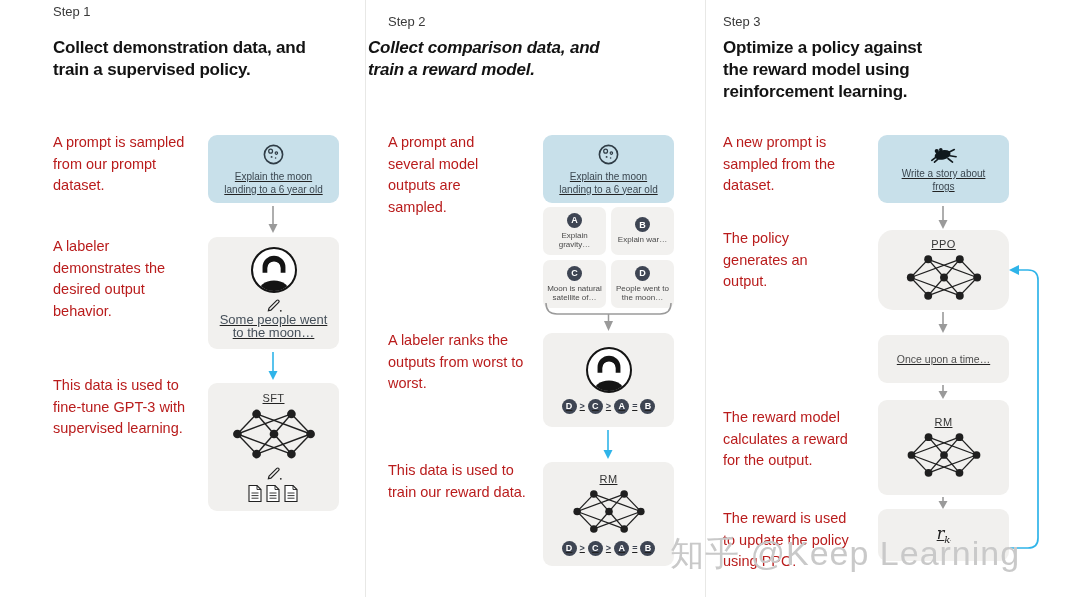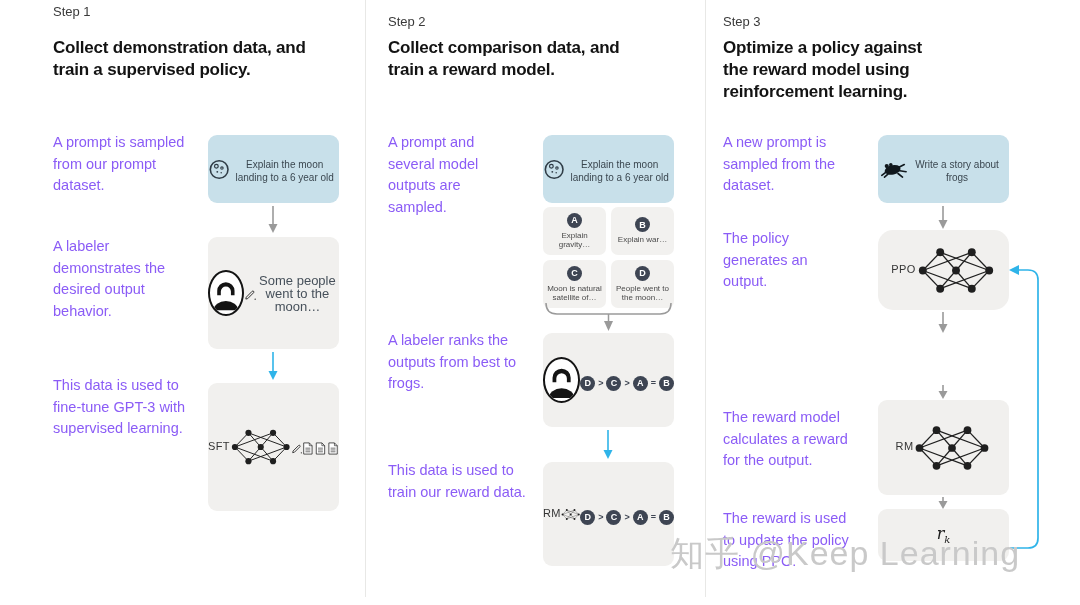--- a/index.html
+++ b/index.html
@@ -1,23 +1,23 @@
 <!DOCTYPE html>
 <html><head>
 <meta charset="utf-8">
 <style>
   html,body{margin:0;padding:0;background:#fff;}
   .canvas{position:relative;width:1080px;height:605px;background:#fff;overflow:hidden;
           font-family:"Liberation Sans","DejaVu Sans",sans-serif;color:#222;}
   .divider{position:absolute;top:0;bottom:8px;width:1px;background:#e8e8e6;}
   .step-label{position:absolute;font-size:13px;color:#3a3a3a;}
   .step-title{position:absolute;font-size:17px;font-weight:bold;line-height:22px;color:#131313;letter-spacing:-0.2px;}
-  .note{position:absolute;font-size:14.5px;line-height:21.5px;color:#8b5cf6;}
-  .box{position:absolute;width:131px;border-radius:9px;display:flex;flex-direction:row;
-       align-items:center;justify-content:center;text-align:center;box-sizing:border-box;padding:0;}
+  .note{position:absolute;font-size:14.5px;line-height:21.5px;color:#b91c1c;}
+  .box{position:absolute;width:131px;border-radius:9px;display:flex;flex-direction:column;
+       align-items:center;justify-content:center;text-align:center;box-sizing:border-box;padding:0;text-decoration:underline;}
   .blue{background:#c8e0ea;}
   .gray{background:#f1f0ee;}
   .boxtext{font-size:10px;line-height:13px;color:#3b4750;margin-top:4px;}
   .graytext{font-size:13px;line-height:13px;color:#46505a;}
   .model-label{font-size:11px;color:#353535;letter-spacing:.4px;margin-bottom:3px;}
   .net{width:88px;height:54px;}
   .avatar{width:42px;height:42px;border:2.5px solid #141414;border-radius:50%;background:#fff;overflow:hidden;}
   .avatar svg{width:100%;height:100%;display:block;}
   .pencil{width:16px;height:16px;margin:3px 0 1px 0;}
   .docs{width:52px;height:19px;margin-top:3px;}
@@ -129,24 +129,24 @@
           <path d="M27 1.5 v4 h4"></path>
           <path d="M45 1.5 v4 h4"></path>
         <path d="M3.5 9 h7 M3.5 11.6 h7 M3.5 14.2 h7"></path>
         <path d="M21.5 9 h7 M21.5 11.6 h7 M21.5 14.2 h7"></path>
         <path d="M39.5 9 h7 M39.5 11.6 h7 M39.5 14.2 h7"></path>
       </g>
     </svg>
   </div>
 
   <div class="step-label" style="left:388px;top:14px;">Step 2</div>
-  <div class="step-title" style="left:388px;top:37px;width:245px;">Collect comparison data, and train a reward model.</div>
+  <div class="step-title" style="left:368px;top:37px;width:245px;font-style:italic;">Collect comparison data, and train a reward model.</div>
 
   <div class="note" style="left:388px;top:132px;width:130px;">A prompt and several model outputs are sampled.</div>
-  <div class="note" style="left:388px;top:330px;width:140px;">A labeler ranks the outputs from best to frogs.</div>
+  <div class="note" style="left:388px;top:330px;width:140px;">A labeler ranks the outputs from worst to worst.</div>
   <div class="note" style="left:388px;top:460px;width:140px;">This data is used to train our reward data.</div>
 
   <div class="box blue" style="left:543px;top:135px;height:68px;">
     <svg style="width:23px;height:23px;" viewBox="0 0 24 24">
       <circle cx="12" cy="12" r="9.5" fill="none" stroke="#2f3c46" stroke-width="1.7"></circle>
       <circle cx="9" cy="8.5" r="2" fill="none" stroke="#2f3c46" stroke-width="1.3"></circle>
       <circle cx="15" cy="10.5" r="1.3" fill="none" stroke="#2f3c46" stroke-width="1.2"></circle>
       <circle cx="10" cy="14.5" r="1" fill="#2f3c46"></circle>
       <circle cx="14.2" cy="15.6" r="0.8" fill="#2f3c46"></circle>
     </svg>
@@ -288,20 +288,23 @@
           <circle cx="70" cy="54" r="5"></circle>
       </g>
     </svg>
   </div>
 
   <svg class="arrow" style="left:937px;top:312px;" width="12" height="21">
     <line x1="6" y1="0" x2="6" y2="13" stroke="#9a9a9a" stroke-width="1.6"></line>
     <polygon points="1.5,12 10.5,12 6,21" fill="#9a9a9a"></polygon>
   </svg>
 
+  <div class="box gray" style="left:878px;top:335px;height:48px;">
+    <div class="once-text">Once upon a time…</div>
+  </div>
 
   <svg class="arrow" style="left:937px;top:385px;" width="12" height="14">
     <line x1="6" y1="0" x2="6" y2="7" stroke="#9a9a9a" stroke-width="1.6"></line>
     <polygon points="1.5,6 10.5,6 6,14" fill="#9a9a9a"></polygon>
   </svg>
 
   <div class="box gray" style="left:878px;top:400px;height:95px;">
     <div class="model-label">RM</div>
     <svg class="net" style="width:78px;height:48px;" viewBox="0 0 100 62">
       <g stroke="#1f1f1f" stroke-width="1.6">

